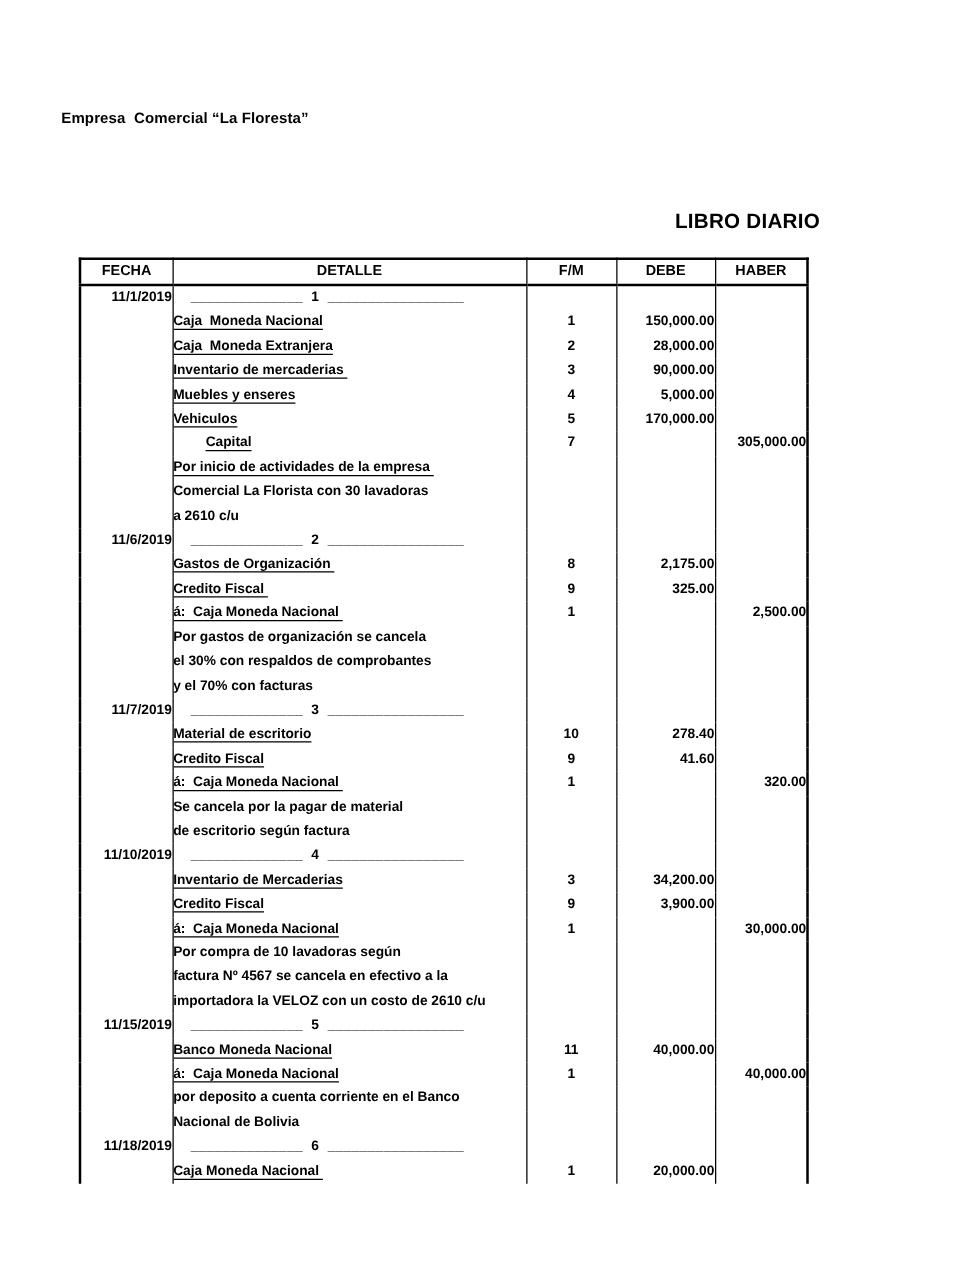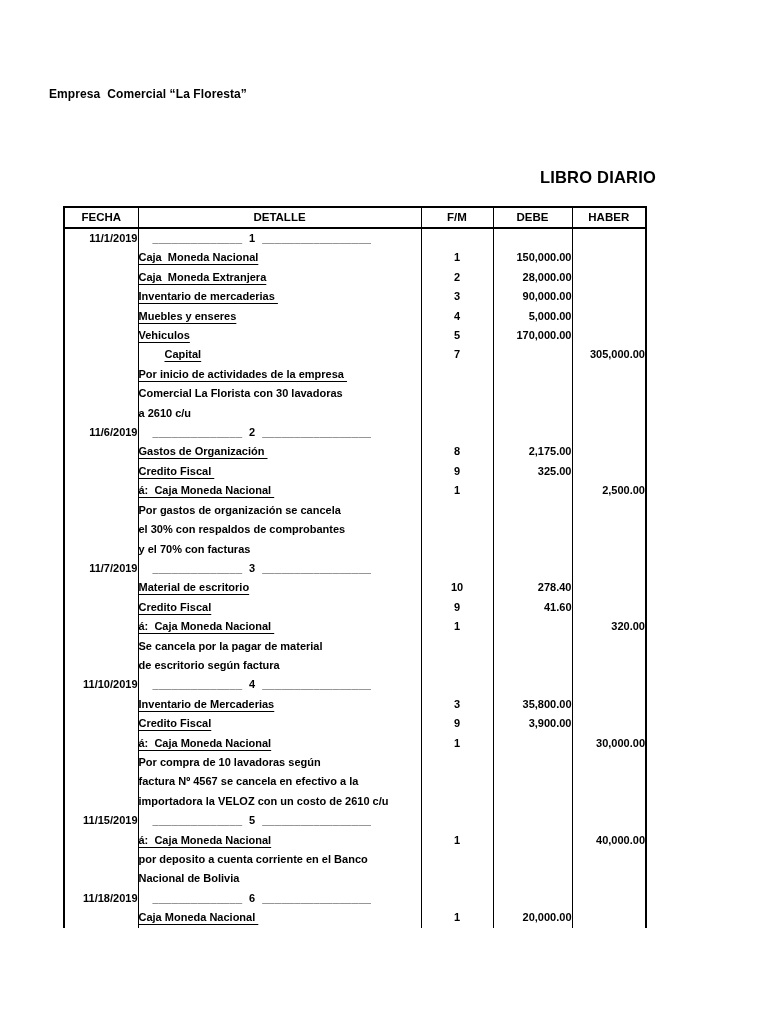--- a/index.html
+++ b/index.html
@@ -282,21 +282,21 @@
             <td class="c-fecha">11/10/2019</td>
             <td class="c-detalle"><span class="sep-text">______________  4  _________________</span></td>
             <td class="c-fm"></td>
             <td class="c-debe"></td>
             <td class="c-haber"></td>
           </tr>
           <tr>
             <td class="c-fecha"></td>
             <td class="c-detalle"><span class="u">Inventario de Mercaderias</span></td>
             <td class="c-fm">3</td>
-            <td class="c-debe">35,800.00</td>
+            <td class="c-debe">34,200.00</td>
             <td class="c-haber"></td>
           </tr>
           <tr>
             <td class="c-fecha"></td>
             <td class="c-detalle"><span class="u">Credito Fiscal</span></td>
             <td class="c-fm">9</td>
             <td class="c-debe">3,900.00</td>
             <td class="c-haber"></td>
           </tr>
           <tr>
@@ -329,20 +329,27 @@
           </tr>
           <tr>
             <td class="c-fecha">11/15/2019</td>
             <td class="c-detalle"><span class="sep-text">______________  5  _________________</span></td>
             <td class="c-fm"></td>
             <td class="c-debe"></td>
             <td class="c-haber"></td>
           </tr>
           <tr>
             <td class="c-fecha"></td>
+            <td class="c-detalle"><span class="u">Banco Moneda Nacional</span></td>
+            <td class="c-fm">11</td>
+            <td class="c-debe">40,000.00</td>
+            <td class="c-haber"></td>
+          </tr>
+          <tr>
+            <td class="c-fecha"></td>
             <td class="c-detalle"><span class="u">á:  Caja Moneda Nacional</span></td>
             <td class="c-fm">1</td>
             <td class="c-debe"></td>
             <td class="c-haber">40,000.00</td>
           </tr>
           <tr>
             <td class="c-fecha"></td>
             <td class="c-detalle"><span class="">por deposito a cuenta corriente en el Banco</span></td>
             <td class="c-fm"></td>
             <td class="c-debe"></td>

